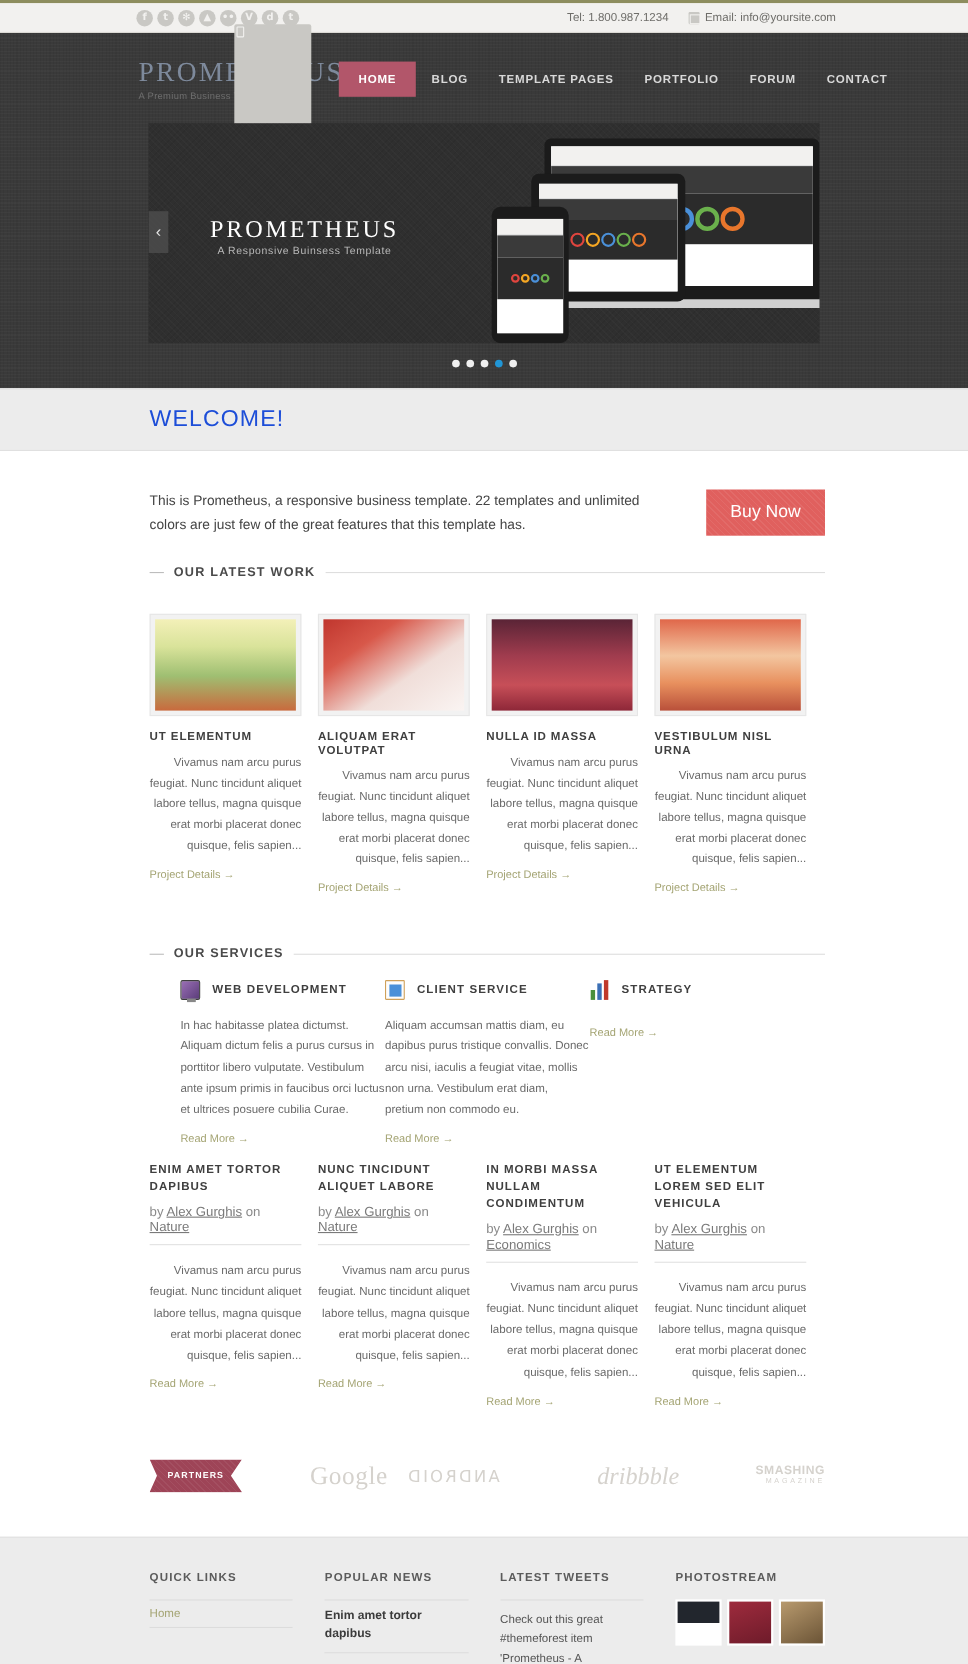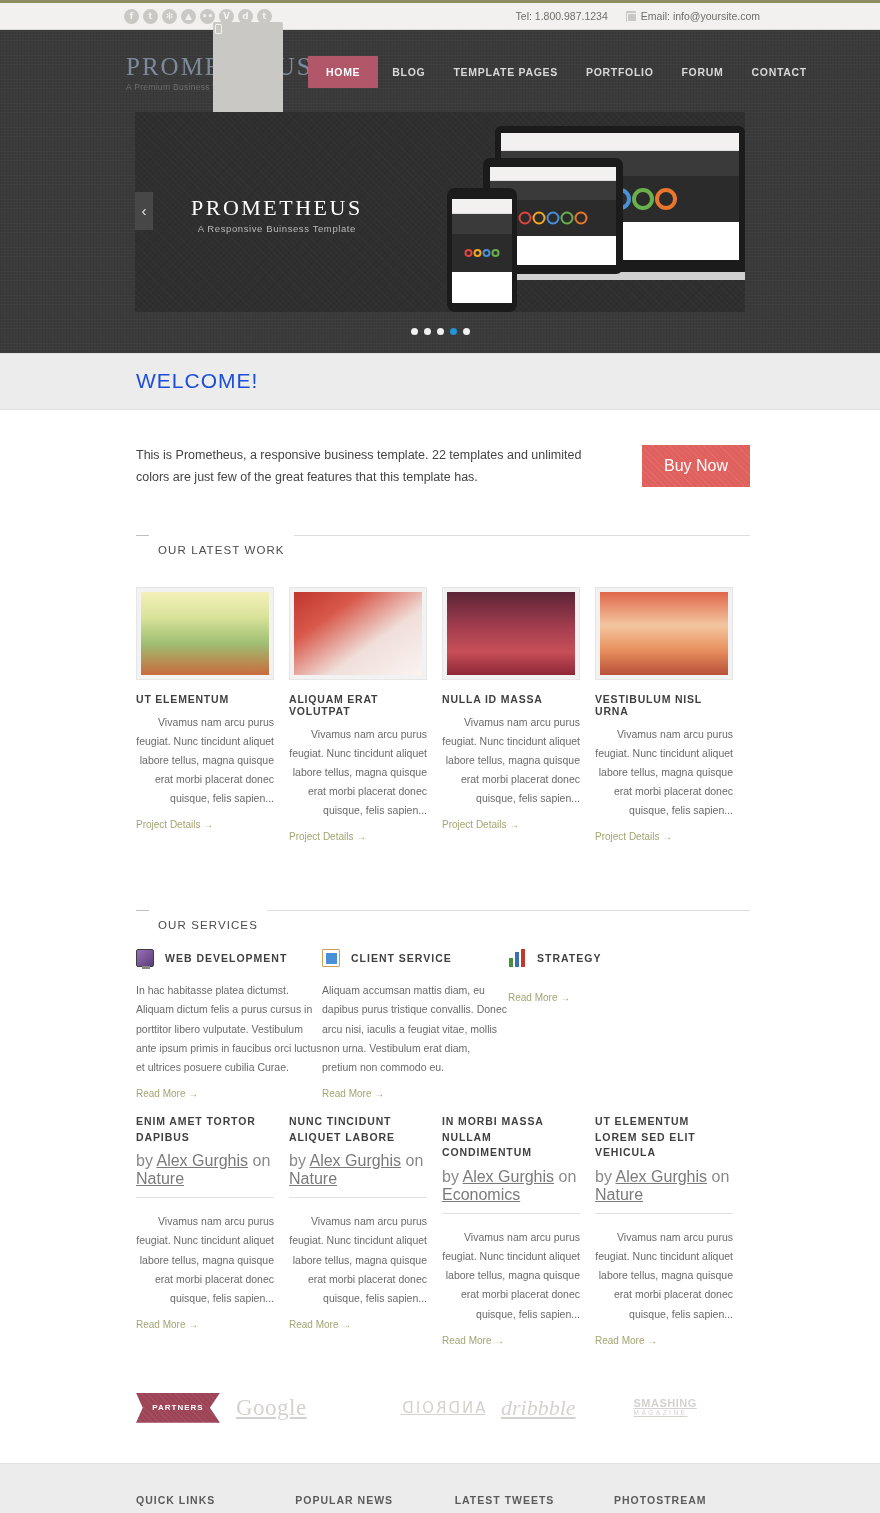--- a/index.html
+++ b/index.html
@@ -145,22 +145,22 @@
     background: #e0605e;
     background-image: repeating-linear-gradient(45deg, rgba(255,255,255,.07) 0 1px, transparent 1px 4px);
     color: #fff; font-size: 16px; padding: 12px 22px; cursor: pointer;
     border: none; font-family: "Liberation Sans", sans-serif;
   }
 
   
   .sec-head { display: flex; align-items: center; gap: 9px; padding-left: 6px; margin-bottom: 18px; }
   .sec-head .dash { width: 13px; height: 1px; background: #bdbdbd; }
   .sec-head h2 {
-    font-size: 11.5px; font-weight: normal; letter-spacing: 1.1px;
-    color: #4a4a4a; white-space: nowrap; margin-top: 29px;
+    font-size: 11.5px; font-weight: bold; letter-spacing: 1.1px;
+    color: #4a4a4a; white-space: nowrap;
   }
   .sec-head .rule { flex: 1; height: 1px; background: #dedede; }
 
   
   .grid4 { display: flex; gap: 15px; padding-left: 6px; }
   .col4 { width: 138px; margin-top: 13px; }
   .thumb {
     width: 138px; height: 93px; background: #f2f2f2; padding: 4px;
     border: 1px solid #e6e6e6;
   }
@@ -178,54 +178,54 @@
     font-size: 10.5px; font-weight: bold; letter-spacing: .8px;
     color: #3f3f3f; margin: 13px 0 8px;
   }
   .item-text { font-size: 10.5px; line-height: 1.82; color: #6a6a6a; text-align: right; }
   .more-link {
     display: inline-block; margin-top: 11px;
     font-size: 10px; color: #a4a473; cursor: pointer; text-decoration: none;
   }
 
   
-  .grid3 { display: flex; padding-left: 6px; }
+  .grid3 { display: flex; padding-left: 6px; justify-content: center; }
   .col3 { width: 186px; }
   .svc-head { display: flex; align-items: center; gap: 11px; margin-bottom: 14px; }
   .svc-ico { width: 18px; height: 18px; position: relative; flex: none; }
   .svc-ico.monitor { background: linear-gradient(135deg,#9a6fb5,#5b3d7a); border-radius: 2px; border: 1px solid #3d3d3d; }
   .svc-ico.monitor::after { content:""; position:absolute; left:5px; bottom:-3px; width:8px; height:3px; background:#888; }
   .svc-ico.doc { background: #fdfdfd; border: 1px solid #d0a15a; border-radius: 1px; }
   .svc-ico.doc::after { content:""; position:absolute; left:3px; top:3px; width:11px; height:11px; background:#4a90d9; }
   .svc-ico.chart::before { content:""; position:absolute; left:1px; bottom:0; width:4px; height:9px; background:#4a8f3c; }
   .svc-ico.chart::after  { content:""; position:absolute; left:7px; bottom:0; width:4px; height:15px; background:#3b6fb5; }
   .svc-ico .bar3 { position:absolute; left:13px; bottom:0; width:4px; height:18px; background:#c0392b; }
   .svc-title { font-size: 10.5px; font-weight: bold; letter-spacing: 1px; color: #3f3f3f; }
   .svc-text { font-size: 10.5px; line-height: 1.82; color: #6a6a6a; }
 
   
   .blog-title {
     font-size: 10.5px; font-weight: bold; letter-spacing: .9px;
     color: #3f3f3f; line-height: 1.5; min-height: 30px;
   }
-  .blog-meta { font-size: 16px; color: #8a8a8a; margin-top: 7px; }
+  .blog-meta { font-size: 12px; color: #8a8a8a; margin-top: 7px; }
   .blog-meta a { color: #7a7a7a; text-decoration: underline; cursor: pointer; }
   .blog-sep { height: 1px; background: #e2e2e2; margin: 9px 0 14px; }
 
   
   .partners { display: flex; align-items: center; padding: 45px 0 40px 6px; gap: 16px; }
   .ribbon {
     position: relative; width: 84px; height: 30px;
     background: #9e4457;
     background-image: repeating-linear-gradient(45deg, rgba(255,255,255,.06) 0 1px, transparent 1px 4px);
     display: flex; align-items: center; justify-content: center;
     color: #fff; font-size: 8px; font-weight: bold; letter-spacing: 1px;
     clip-path: polygon(0 0, 100% 0, 88% 50%, 100% 100%, 0 100%, 8% 50%);
   }
-  .plogo { flex: 1; text-align: left; color: #d5d2cd; text-decoration: underline; }
+  .plogo { flex: 1; text-align: right; color: #d5d2cd; }
   .plogo.google { font-family: "Liberation Serif", serif; font-size: 23px; letter-spacing: .5px; }
   .plogo.android { font-size: 15px; letter-spacing: 2px; transform: scaleX(-1); font-family: "DejaVu Sans", sans-serif; }
   .plogo.dribbble { font-family: "Liberation Serif", serif; font-style: italic; font-size: 22px; }
   .plogo.smashing { font-size: 11px; font-weight: bold; letter-spacing: .5px; line-height: 1.05; }
   .plogo.smashing small { display: block; font-size: 6.5px; letter-spacing: 2.5px; font-weight: normal; }
 
   
   .footer {
     background: #ececec; border-top: 1px solid #e0e0e0;
     padding: 30px 0 0;

